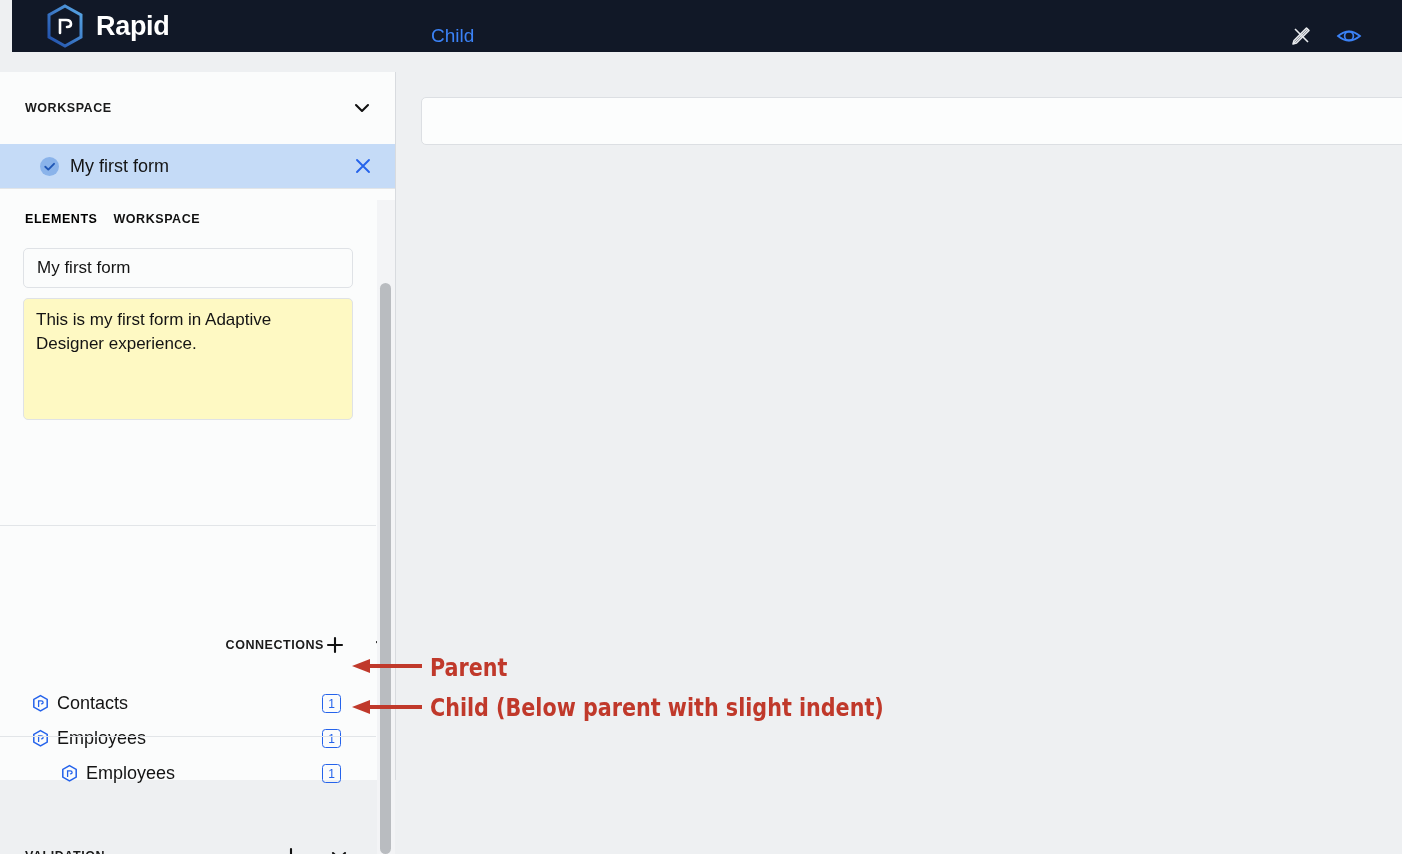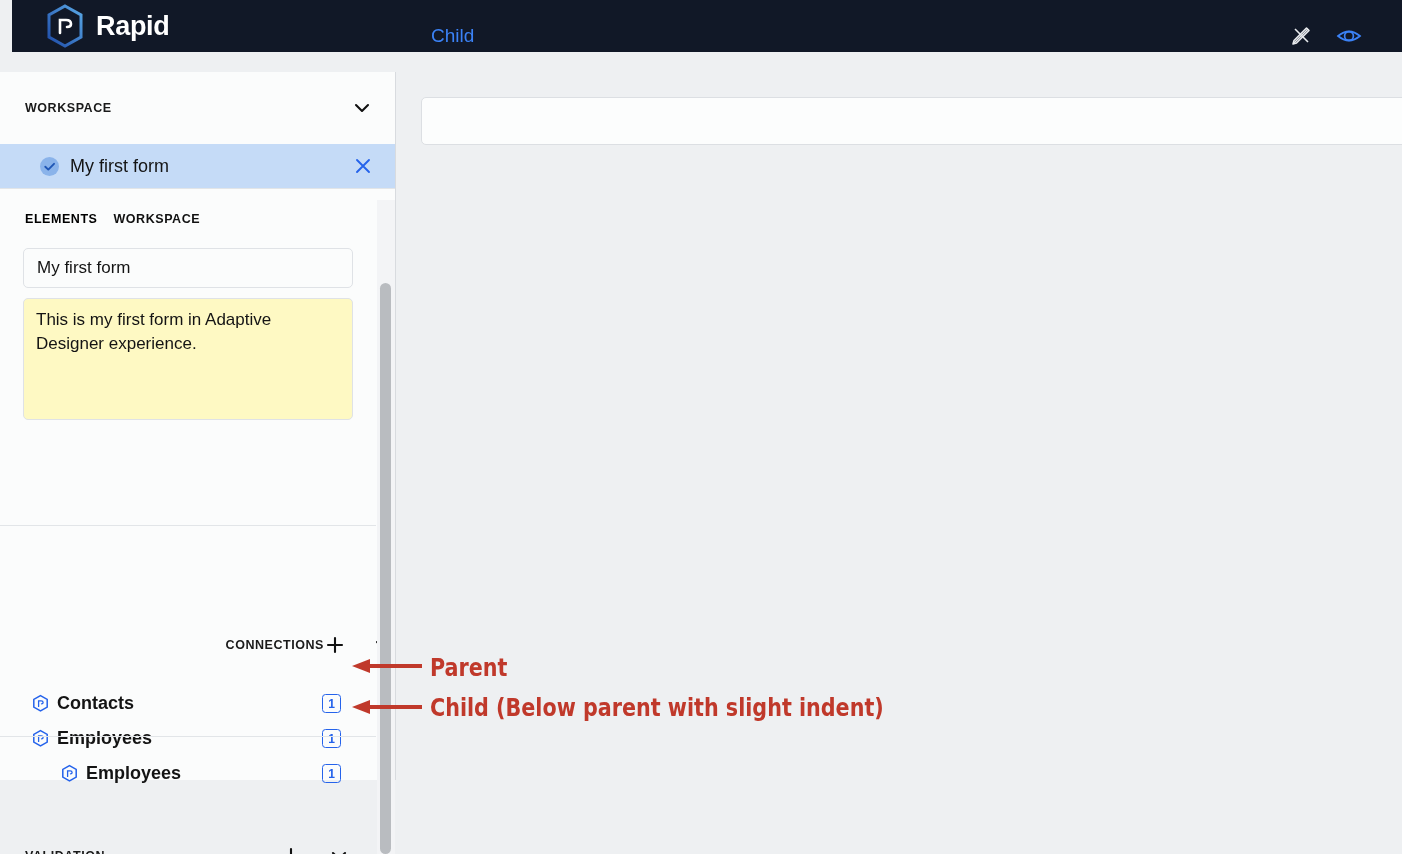--- a/index.html
+++ b/index.html
@@ -95,21 +95,20 @@
   .conn-header {
     position: absolute; left: 0; top: 525px; width: 376px; height: 96px;
     display: flex; align-items: center; justify-content: flex-end;
     padding: 0 26px 0 19px;
     margin-left: 44px;
   }
   .conn-list { position: absolute; left: 0; top: 614px; width: 376px; }
   .conn-row {
     height: 35px; display: flex; align-items: center; justify-content: space-between;
     padding-right: 35px;
-    font-weight: bold;
   }
   .conn-left { display: flex; align-items: center; gap: 7px; }
   .conn-name { font-size: 18px; color: #141414; }
   .hexmini { display: block; }
   .badge {
     width: 19px; height: 19px; border: 1.6px solid #2563eb; border-radius: 3.5px;
     color: #2563eb; font-size: 12px; display: flex;
     align-items: center; justify-content: center; line-height: 1;
   }
   .indent-0 { padding-left: 31px; }

